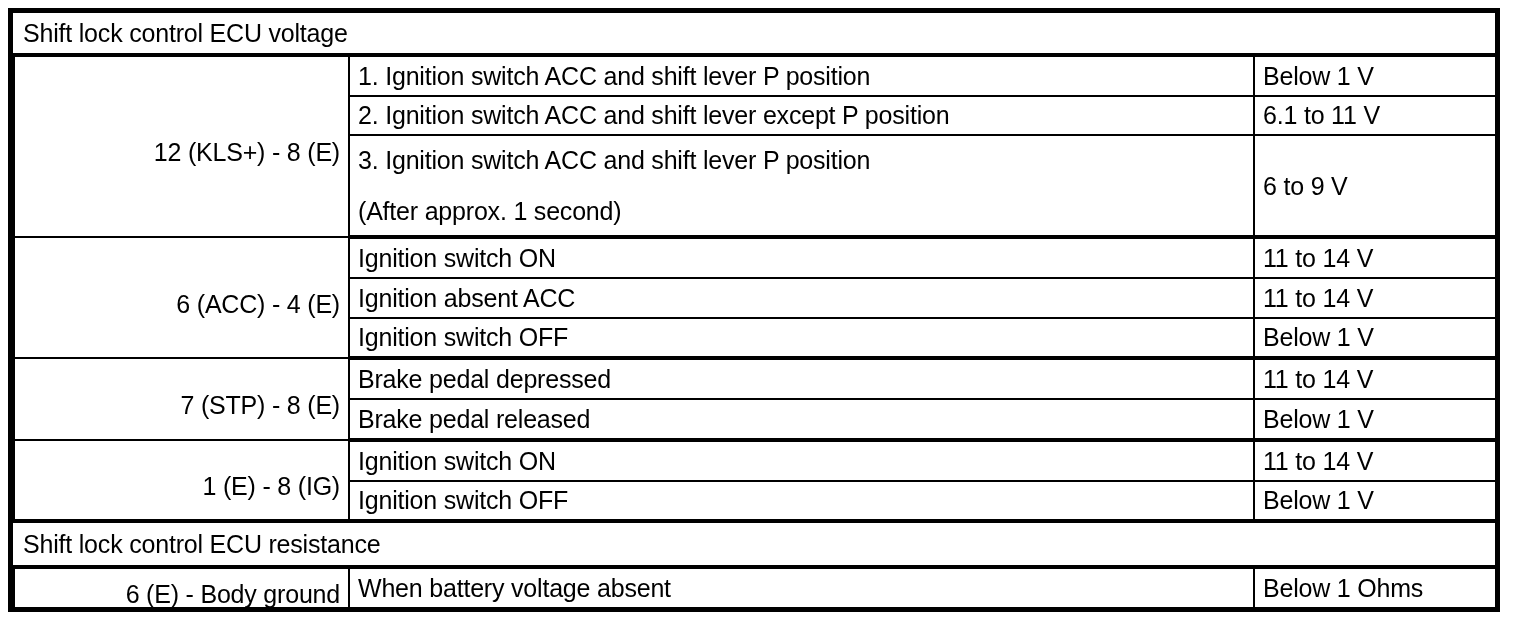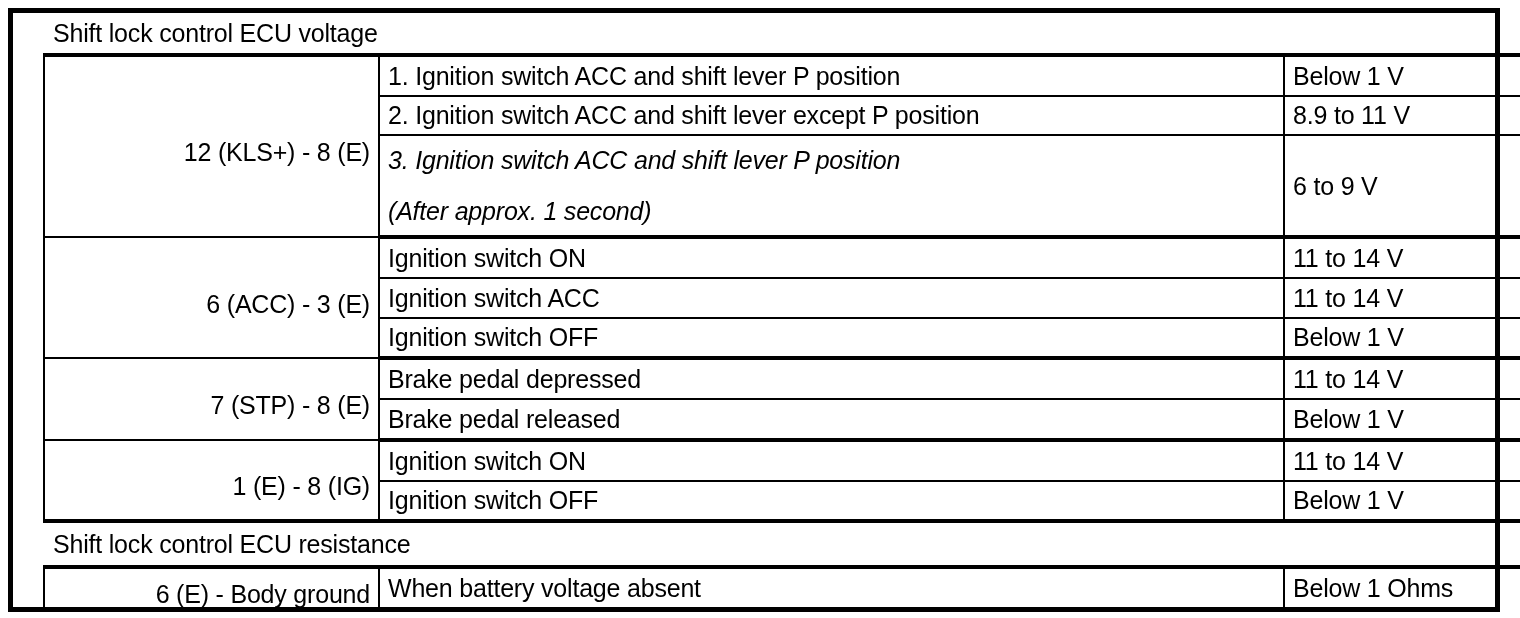--- a/index.html
+++ b/index.html
@@ -25,21 +25,20 @@
   
   .spec-table {
     position: absolute;
     left: 8px;
     top: 8px;
     width: 1492px;
     height: 604px;
     box-sizing: border-box;
     border: 5px solid #000000;
     background: #ffffff;
-    padding-left: 30px;
   }
 
   .tbl {
     width: 100%;
     height: 100%;
     border-collapse: collapse;
     table-layout: fixed;
   }
 
   .tbl td {
@@ -87,21 +86,20 @@
   
   .cond-cell {
     padding-left: 10px;
     margin-left: 40px;
   }
   .cond-multi {
     white-space: normal;
     padding-top: 6px;
     padding-bottom: 6px;
     line-height: 1.2;
-    font-style: italic;
   }
   .cond-multi .line-gap {
     display: block;
     height: 20px;
   }
 
   
   .value-cell {
     border-right: none;
     padding-left: 10px;
@@ -142,40 +140,40 @@
 
         <tr>
           <td class="term-cell" rowspan="3">
             <span class="term-inner">12 (KLS+) - 8 (E)</span>
           </td>
           <td class="cond-cell">1. Ignition switch ACC and shift lever P position</td>
           <td class="value-cell">Below 1 V</td>
         </tr>
         <tr>
           <td class="cond-cell">2. Ignition switch ACC and shift lever except P position</td>
-          <td class="value-cell">8.9 to 11 V</td>
+          <td class="value-cell">6.1 to 11 V</td>
         </tr>
         <tr class="group-end">
           <td class="cond-cell cond-multi">
             <span>3. Ignition switch ACC and shift lever P position</span>
             <span class="line-gap"></span>
             <span>(After approx. 1 second)</span>
           </td>
           <td class="value-cell">6 to 9 V</td>
         </tr>
 
         <tr>
           <td class="term-cell" rowspan="3">
-            <span class="term-inner">6 (ACC) - 3 (E)</span>
+            <span class="term-inner">6 (ACC) - 4 (E)</span>
           </td>
           <td class="cond-cell">Ignition switch ON</td>
           <td class="value-cell">11 to 14 V</td>
         </tr>
         <tr>
-          <td class="cond-cell">Ignition switch ACC</td>
+          <td class="cond-cell">Ignition absent ACC</td>
           <td class="value-cell">11 to 14 V</td>
         </tr>
         <tr class="group-end">
           <td class="cond-cell">Ignition switch OFF</td>
           <td class="value-cell">Below 1 V</td>
         </tr>
 
         <tr>
           <td class="term-cell" rowspan="2">
             <span class="term-inner">7 (STP) - 8 (E)</span>

